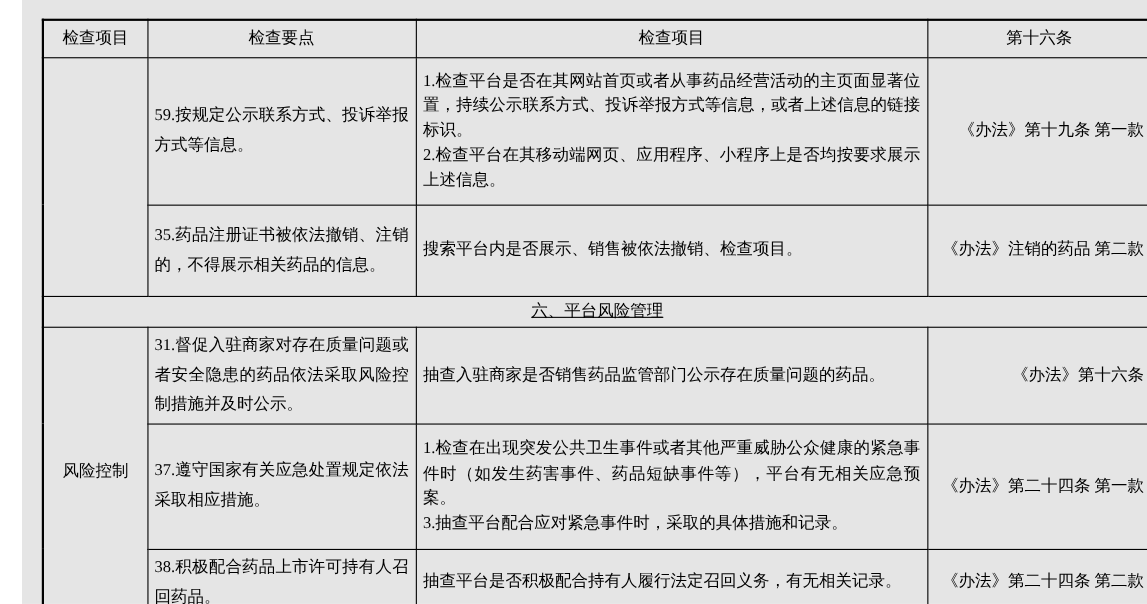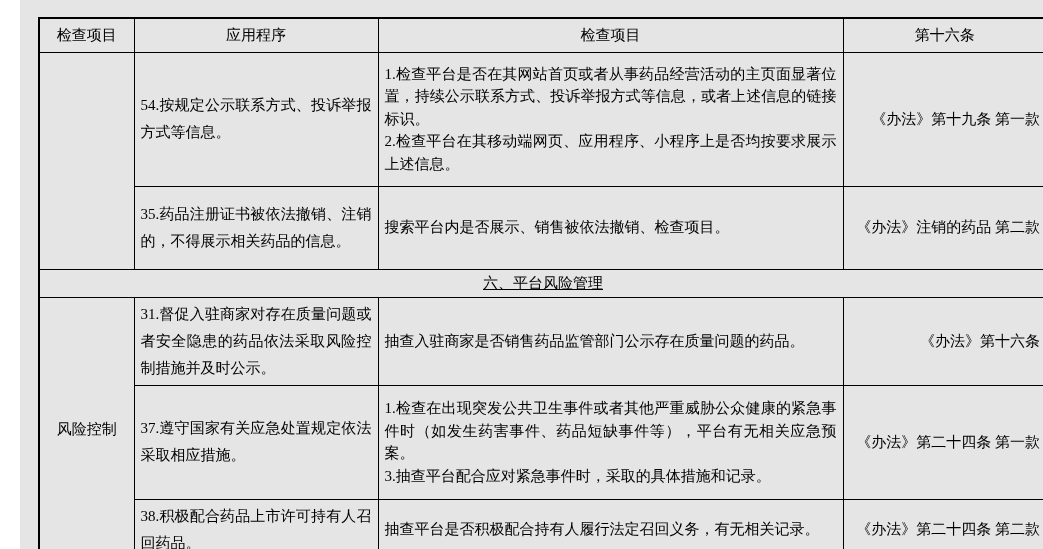--- a/index.html
+++ b/index.html
@@ -86,28 +86,28 @@
   <table class="inspection">
     <colgroup>
       <col style="width:95px">
       <col style="width:244px">
       <col style="width:465px">
       <col style="width:204px">
     </colgroup>
     <tbody>
       <tr class="row-header">
         <td class="hdr">检查项目</td>
-        <td class="hdr">应用程序</td>
+        <td class="hdr">检查要点</td>
         <td class="hdr">检查项目</td>
         <td class="hdr">第十六条</td>
       </tr>
 
       <tr class="row-34">
         <td class="cell-item" rowspan="2"></td>
-        <td class="cell-point">54.按规定公示联系方式、投诉举报方式等信息。</td>
+        <td class="cell-point">59.按规定公示联系方式、投诉举报方式等信息。</td>
         <td class="cell-content">
           <div class="para">1.检查平台是否在其网站首页或者从事药品经营活动的主页面显著位置，持续公示联系方式、投诉举报方式等信息，或者上述信息的链接标识。</div>
           <div class="para">2.检查平台在其移动端网页、应用程序、小程序上是否均按要求展示上述信息。</div>
         </td>
         <td class="cell-basis">《办法》第十九条 第一款</td>
       </tr>
 
       <tr class="row-35">
         <td class="cell-point">35.药品注册证书被依法撤销、注销的，不得展示相关药品的信息。</td>
         <td class="cell-content">

